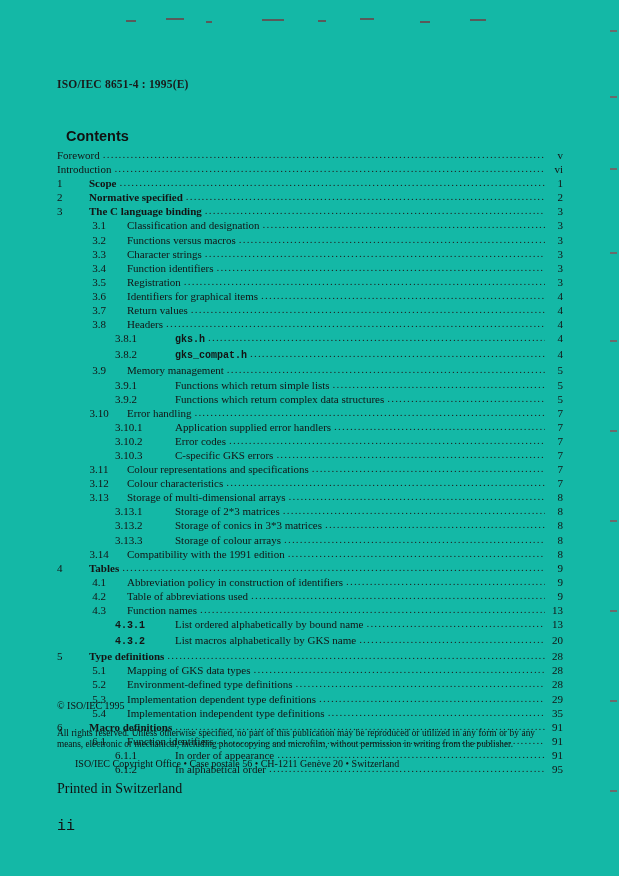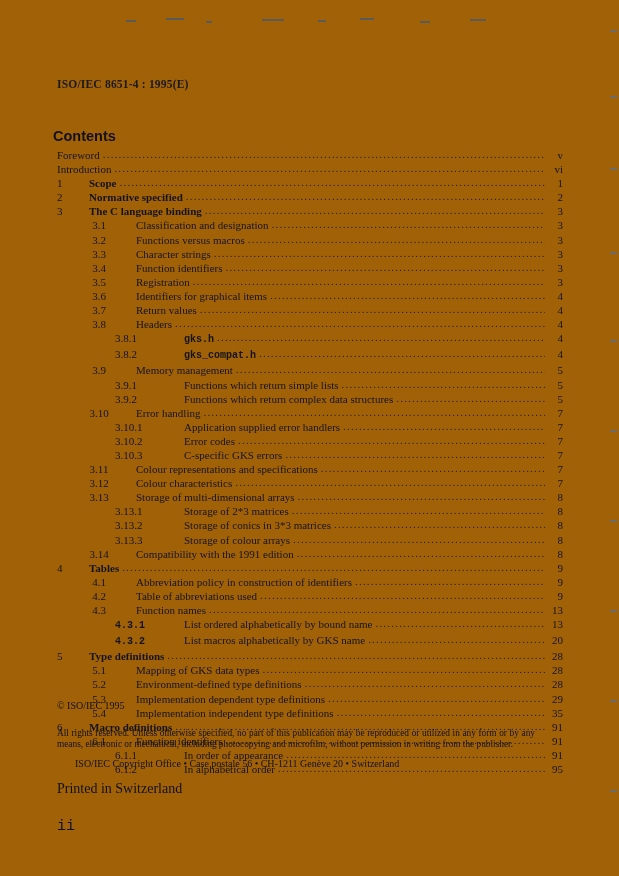--- a/index.html
+++ b/index.html
@@ -13,21 +13,21 @@
     position: relative;
     font-family: "Liberation Serif", serif;
     color: #111;
     overflow: hidden;
   }
   .page {
     position: absolute;
     left: 0; top: 0;
     width: 619px;
     height: 876px;
-    background: #a16207;
+    background: #14b8a6;
   }
   .top-specks {
     position: absolute;
     top: 18px;
     left: 0;
     width: 619px;
     height: 12px;
   }
   .speck {
     position: absolute;
@@ -38,21 +38,21 @@
     left: 57px;
     top: 78px;
     font-family: "Liberation Serif", serif;
     font-weight: bold;
     font-size: 11.5px;
     letter-spacing: 0.2px;
     color: #1a1a1a;
   }
   .contents-title {
     position: absolute;
-    left: 53px;
+    left: 66px;
     top: 128px;
     font-family: "Liberation Sans", sans-serif;
     font-weight: bold;
     font-size: 14.5px;
     color: #111;
     text-align: center;
   }
   .toc {
     position: absolute;
     left: 57px;
@@ -92,21 +92,21 @@
     min-width: 16px;
     font-size: 11px;
   }
   
   .lv-front .num { width: 0px; }
   .lv-front .lbl { margin-left: 0px; }
   .lv0 .num { width: 18px; }
   .lv0 .lbl { margin-left: 14px; font-weight: bold; }
   .lv1 .num { width: 48px; margin-left: 18px; text-align: center; }
   .lv2 .num { width: 56px; margin-left: 58px; }
-  .lv1 .lbl, .lv2 .lbl { margin-left: 13px; }
+  .lv1 .lbl, .lv2 .lbl { margin-left: 4px; }
   .mono {
     font-family: "Liberation Mono", monospace;
     font-weight: bold;
     font-size: 10px;
   }
   .footer {
     position: absolute;
     left: 57px;
     top: 700px;
     width: 500px;

